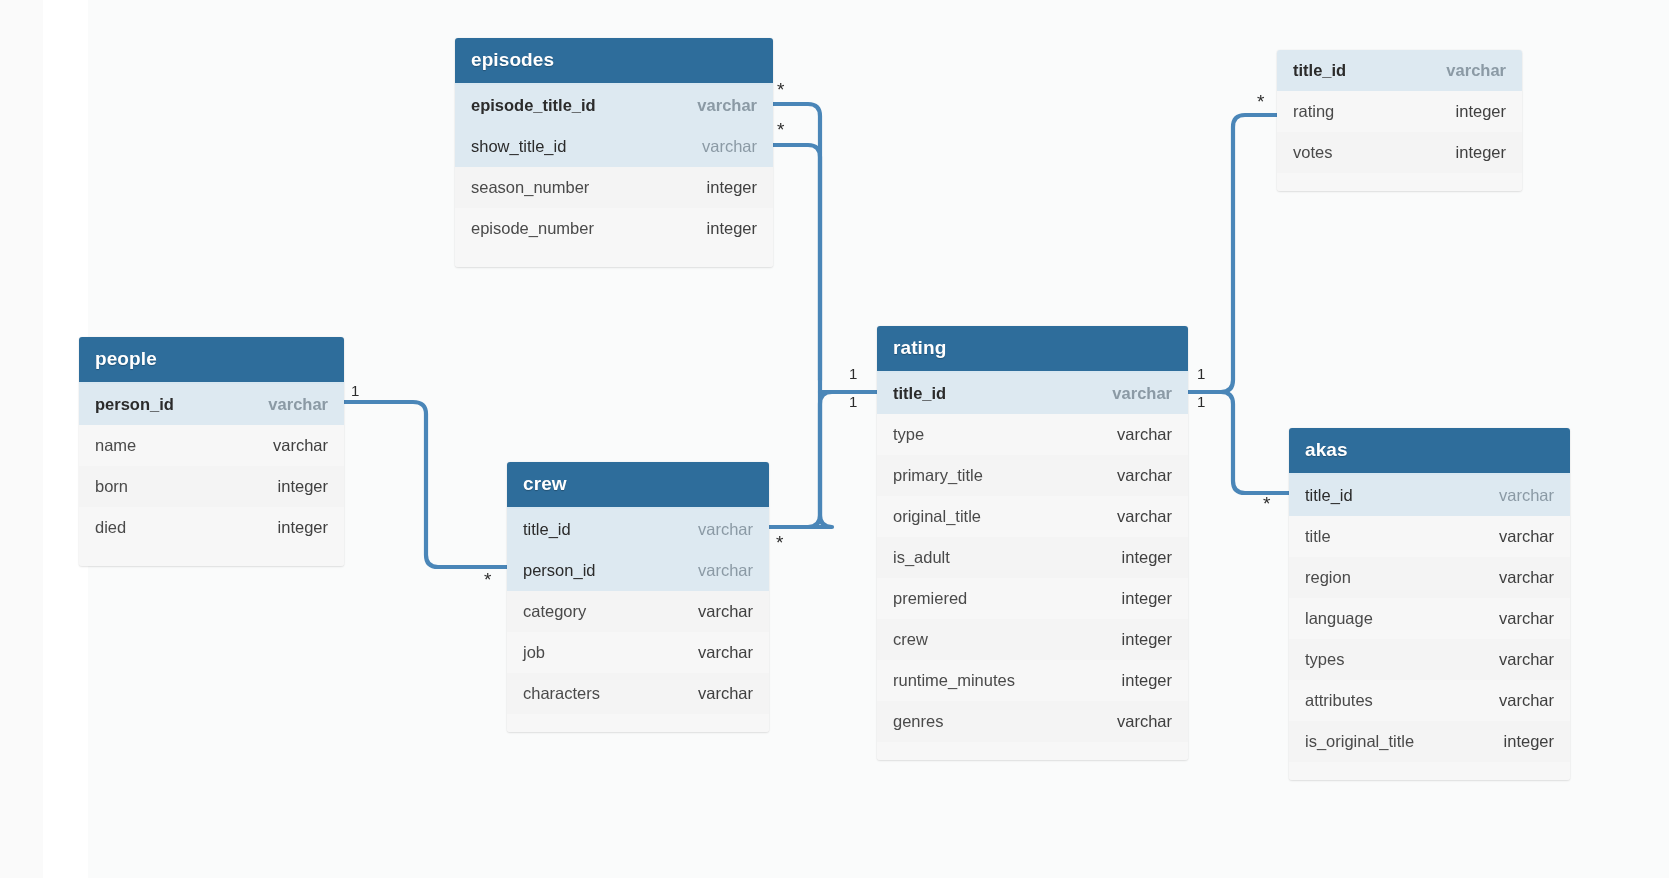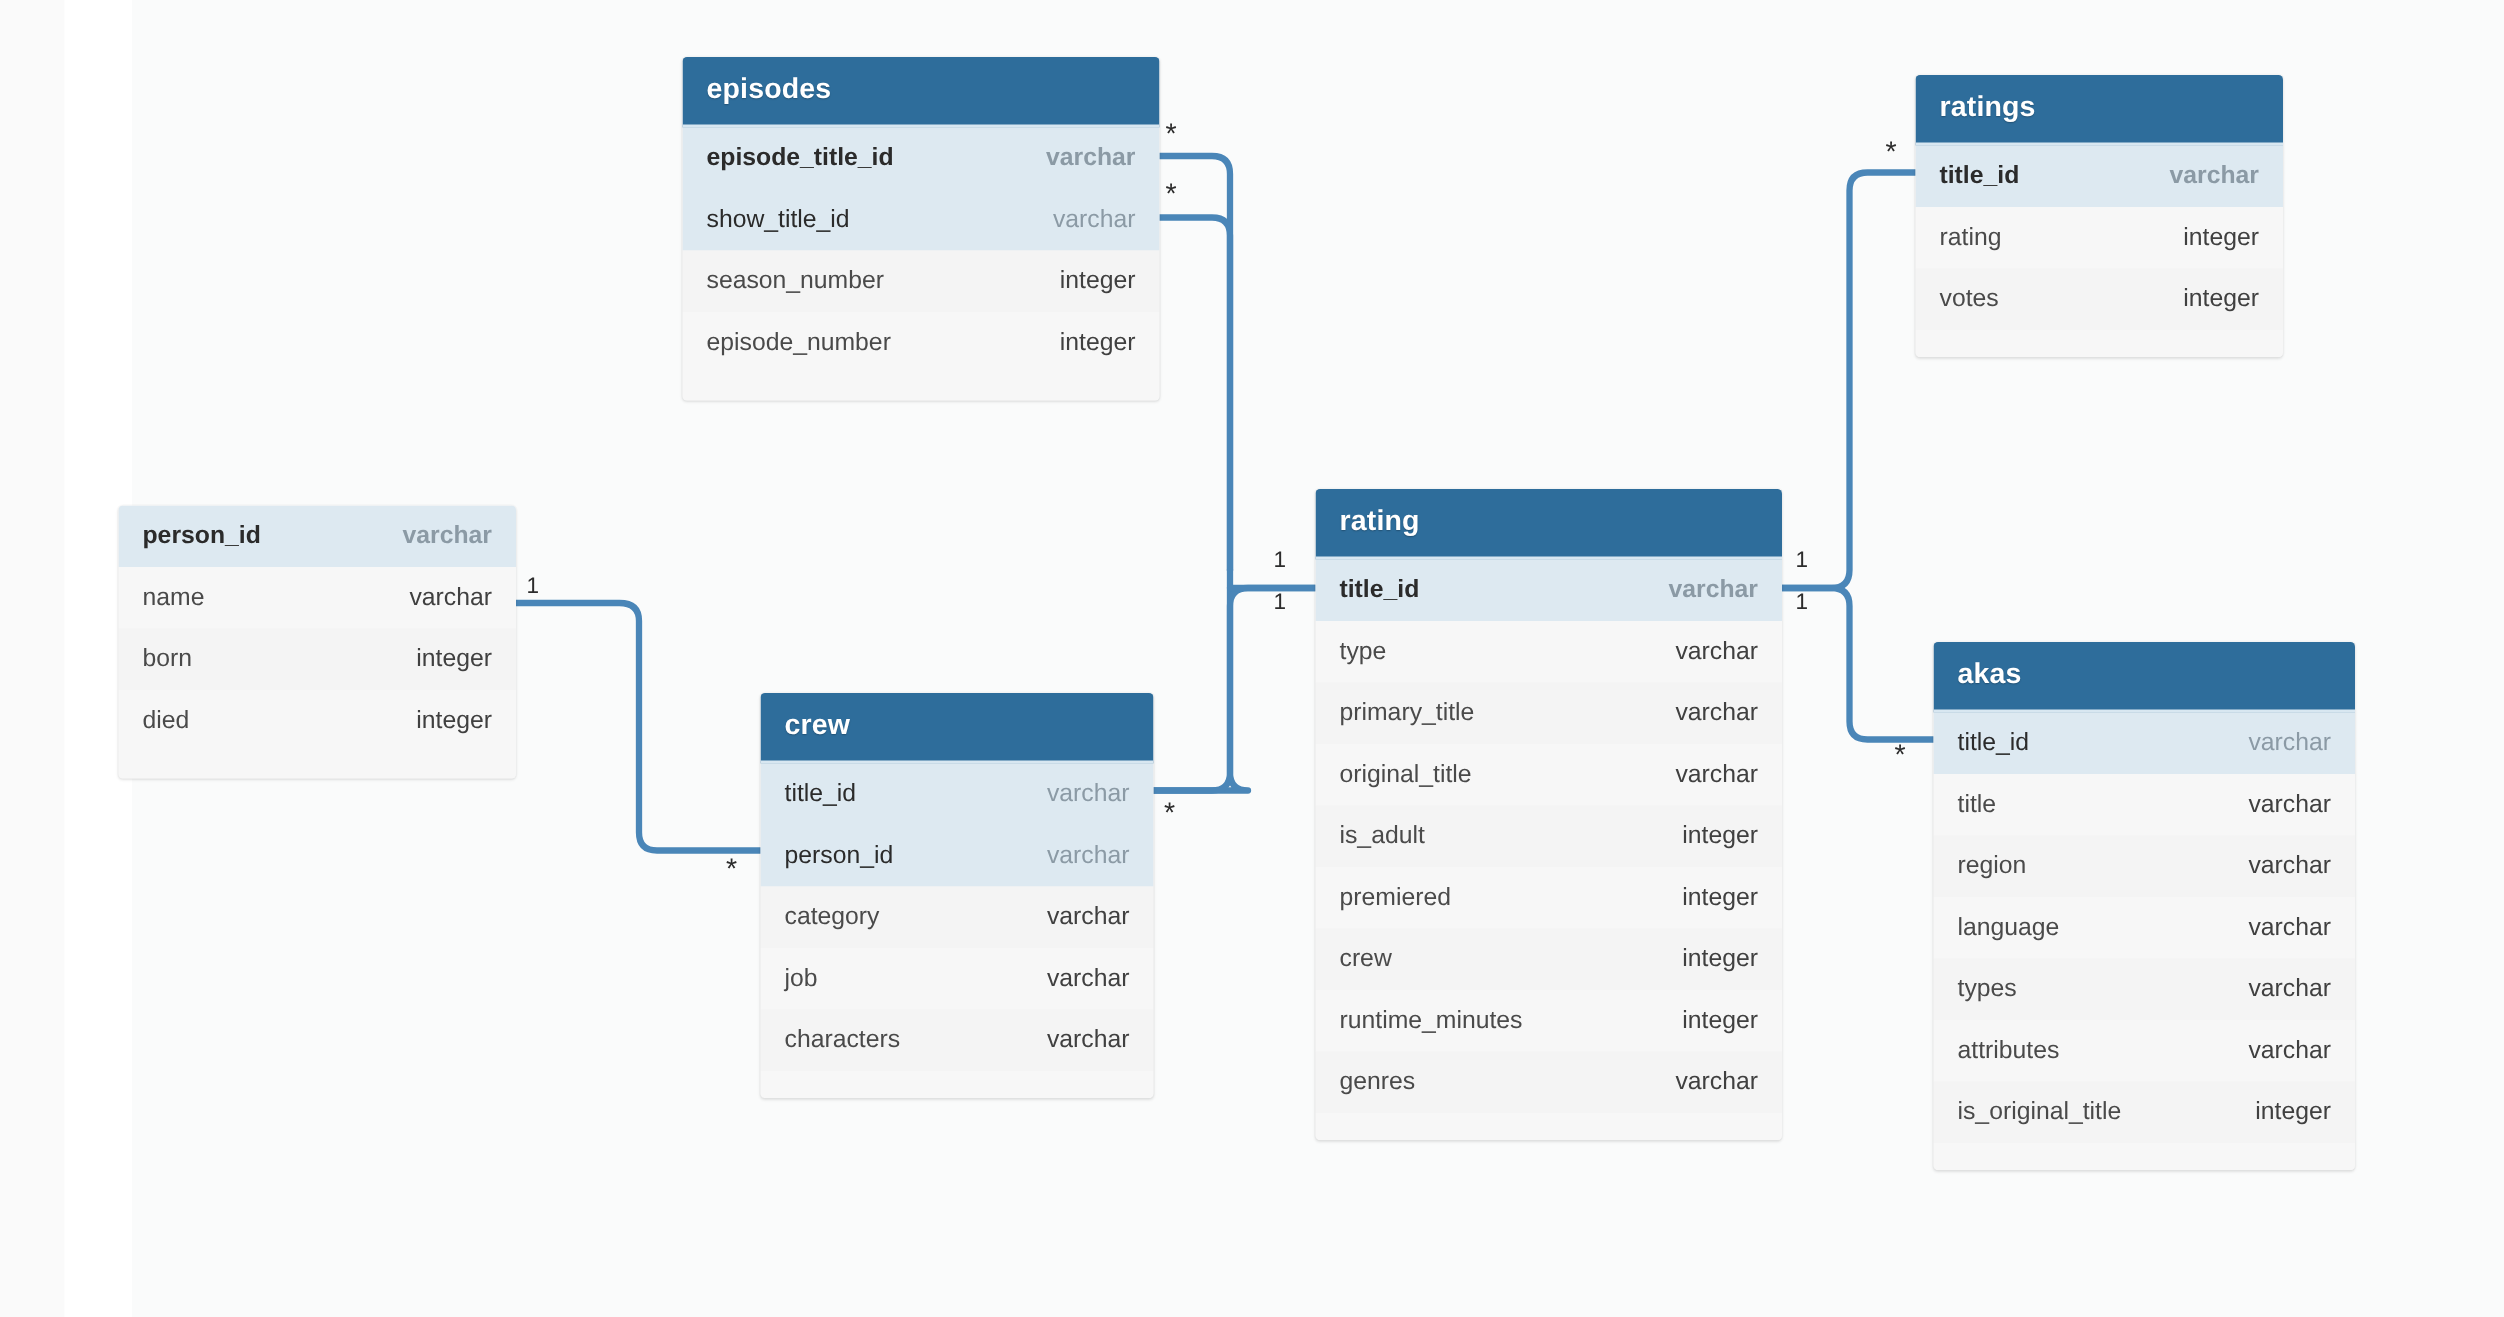--- a/index.html
+++ b/index.html
@@ -121,36 +121,36 @@
           <span class="col-name">season_number</span>
           <span class="col-type">integer</span>
         </div>
         <div class="tbl-row alt">
           <span class="col-name">episode_number</span>
           <span class="col-type">integer</span>
         </div>
         <div class="card-foot"></div>
       </div>
       <div class="table-card" style="left: 1234px; top: 50px; width: 245px;">
-        <div class="tbl-header">ratings</div>
         <div class="tbl-row key pk">
           <span class="col-name">title_id</span>
           <span class="col-type">varchar</span>
         </div>
         <div class="tbl-row alt">
           <span class="col-name">rating</span>
           <span class="col-type">integer</span>
         </div>
         <div class="tbl-row">
           <span class="col-name">votes</span>
           <span class="col-type">integer</span>
         </div>
         <div class="card-foot"></div>
       </div>
       <div class="table-card" style="left: 36px; top: 337px; width: 265px;">
+        <div class="tbl-header">people</div>
         <div class="tbl-row key pk">
           <span class="col-name">person_id</span>
           <span class="col-type">varchar</span>
         </div>
         <div class="tbl-row alt">
           <span class="col-name">name</span>
           <span class="col-type">varchar</span>
         </div>
         <div class="tbl-row">
           <span class="col-name">born</span>

